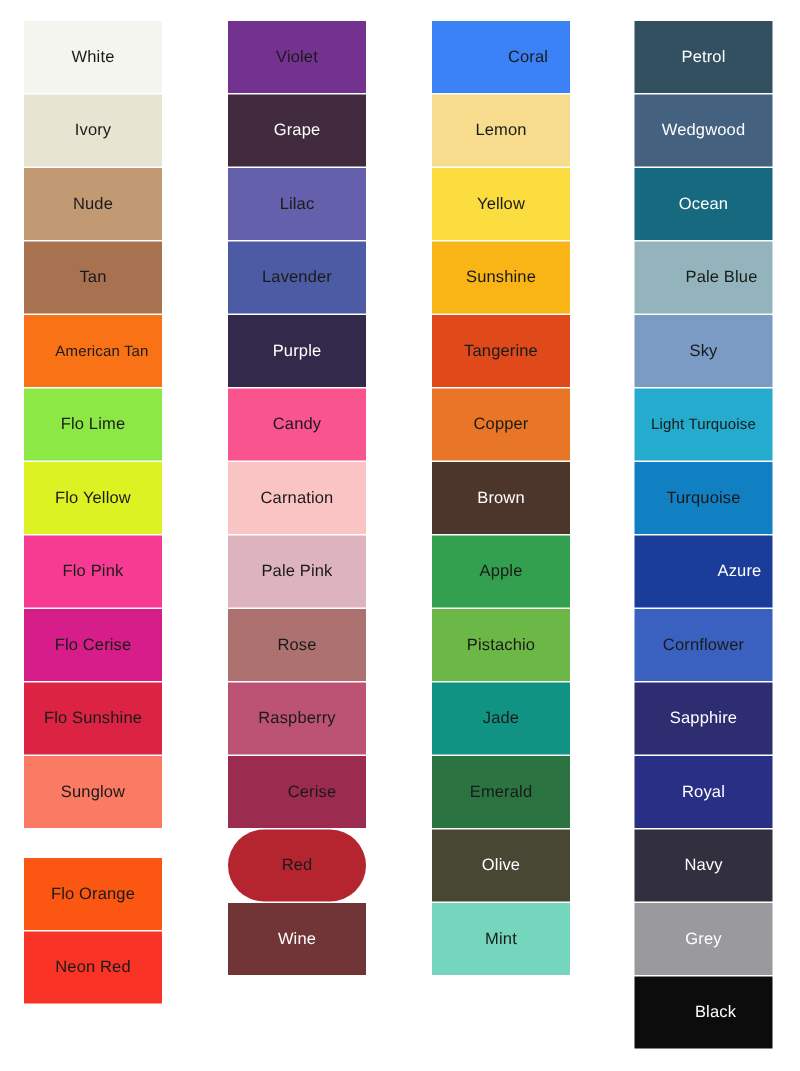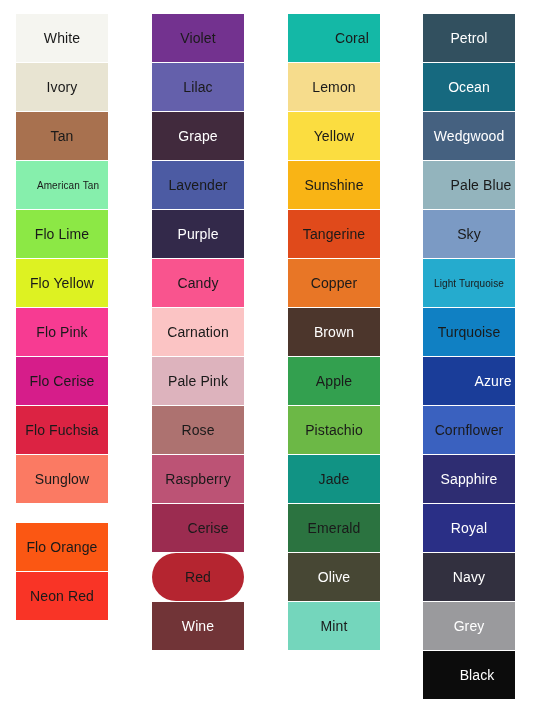--- a/index.html
+++ b/index.html
@@ -39,21 +39,21 @@
     display: flex;
     align-items: center;
     justify-content: center;
     overflow: hidden;
   }
   .swatch-label {
     display: block;
     width: 100%;
     text-align: center;
     font-family: "Liberation Sans", sans-serif;
-    font-size: 14px;
+    font-size: 11px;
     line-height: 13px;
     letter-spacing: 0.1px;
     white-space: nowrap;
     padding: 0 1px;
     box-sizing: border-box;
   }
   .swatch.light-text .swatch-label { color: #ffffff; }
   .swatch.dark-text  .swatch-label { color: #1a1a1a; }
   .swatch.small-label .swatch-label { font-size: 10px; }
 </style>
@@ -61,61 +61,64 @@
 <body>
 
 <div id="chart" style="background: rgb(255, 255, 255);">
     <div class="column col-0">
       <div class="swatch dark-text" style="background-color: rgb(245, 245, 240);">
         <span class="swatch-label">White</span>
       </div>
       <div class="swatch dark-text" style="background-color: rgb(232, 228, 210);">
         <span class="swatch-label">Ivory</span>
       </div>
+      <div class="swatch dark-text" style="background-color: rgb(193, 154, 116);">
+        <span class="swatch-label">Nude</span>
+      </div>
       <div class="swatch dark-text" style="background-color: rgb(168, 113, 79);">
         <span class="swatch-label">Tan</span>
       </div>
-      <div class="swatch dark-text small-label" style="background-color: #86efac; padding-left: 12px;">
+      <div class="swatch dark-text small-label" style="background-color: #f97316; padding-left: 12px;">
         <span class="swatch-label">American Tan</span>
       </div>
       <div class="swatch dark-text" style="background-color: rgb(140, 232, 69);">
         <span class="swatch-label">Flo Lime</span>
       </div>
       <div class="swatch dark-text" style="background-color: rgb(221, 242, 34);">
         <span class="swatch-label">Flo Yellow</span>
       </div>
       <div class="swatch dark-text" style="background-color: rgb(247, 59, 146);">
         <span class="swatch-label">Flo Pink</span>
       </div>
       <div class="swatch dark-text" style="background-color: rgb(214, 29, 138);">
         <span class="swatch-label">Flo Cerise</span>
       </div>
       <div class="swatch dark-text" style="background-color: rgb(220, 35, 67);">
-        <span class="swatch-label">Flo Fuchsia</span>
+        <span class="swatch-label">Flo Sunshine</span>
       </div>
       <div class="swatch dark-text" style="background-color: rgb(251, 122, 99);">
         <span class="swatch-label">Sunglow</span>
       </div>
       <div class="swatch dark-text" style="background-color: rgb(251, 87, 19); margin-top: 20px;">
         <span class="swatch-label">Flo Orange</span>
       </div>
       <div class="swatch dark-text" style="background-color: rgb(249, 52, 38);">
         <span class="swatch-label">Neon Red</span>
       </div>
     </div>
     <div class="column col-1">
       <div class="swatch dark-text" style="background-color: rgb(115, 50, 143);">
         <span class="swatch-label">Violet</span>
       </div>
+      <div class="swatch light-text" style="background-color: rgb(65, 42, 61);">
+        <span class="swatch-label">Grape</span>
+      </div>
       <div class="swatch dark-text" style="background-color: rgb(100, 96, 171);">
         <span class="swatch-label">Lilac</span>
       </div>
-      <div class="swatch light-text" style="background-color: rgb(65, 42, 61);">
-        <span class="swatch-label">Grape</span>
-      </div>
       <div class="swatch dark-text" style="background-color: rgb(76, 91, 163);">
         <span class="swatch-label">Lavender</span>
       </div>
       <div class="swatch light-text" style="background-color: rgb(51, 41, 74);">
         <span class="swatch-label">Purple</span>
       </div>
       <div class="swatch dark-text" style="background-color: rgb(249, 84, 142);">
         <span class="swatch-label">Candy</span>
       </div>
       <div class="swatch dark-text" style="background-color: rgb(251, 196, 196);">
@@ -134,21 +137,21 @@
         <span class="swatch-label">Cerise</span>
       </div>
       <div class="swatch dark-text" style="background-color: rgb(181, 37, 48); border-radius: 24px;">
         <span class="swatch-label">Red</span>
       </div>
       <div class="swatch light-text" style="background-color: rgb(113, 52, 55);">
         <span class="swatch-label">Wine</span>
       </div>
     </div>
     <div class="column col-2">
-      <div class="swatch dark-text" style="background-color: #14b8a6; padding-left: 36px;">
+      <div class="swatch dark-text" style="background-color: #3b82f6; padding-left: 36px;">
         <span class="swatch-label">Coral</span>
       </div>
       <div class="swatch dark-text" style="background-color: rgb(246, 220, 140);">
         <span class="swatch-label">Lemon</span>
       </div>
       <div class="swatch dark-text" style="background-color: rgb(251, 221, 64);">
         <span class="swatch-label">Yellow</span>
       </div>
       <div class="swatch dark-text" style="background-color: rgb(249, 180, 21);">
         <span class="swatch-label">Sunshine</span>
@@ -178,25 +181,25 @@
         <span class="swatch-label">Olive</span>
       </div>
       <div class="swatch dark-text" style="background-color: rgb(116, 214, 188);">
         <span class="swatch-label">Mint</span>
       </div>
     </div>
     <div class="column col-3">
       <div class="swatch light-text" style="background-color: rgb(50, 80, 95);">
         <span class="swatch-label">Petrol</span>
       </div>
+      <div class="swatch light-text" style="background-color: rgb(69, 97, 128);">
+        <span class="swatch-label">Wedgwood</span>
+      </div>
       <div class="swatch light-text" style="background-color: rgb(22, 105, 127);">
         <span class="swatch-label">Ocean</span>
-      </div>
-      <div class="swatch light-text" style="background-color: rgb(69, 97, 128);">
-        <span class="swatch-label">Wedgwood</span>
       </div>
       <div class="swatch dark-text" style="background-color: rgb(147, 180, 189); padding-left: 24px;">
         <span class="swatch-label">Pale Blue</span>
       </div>
       <div class="swatch dark-text" style="background-color: rgb(123, 154, 196);">
         <span class="swatch-label">Sky</span>
       </div>
       <div class="swatch dark-text small-label" style="background-color: rgb(37, 171, 206);">
         <span class="swatch-label">Light Turquoise</span>
       </div>

